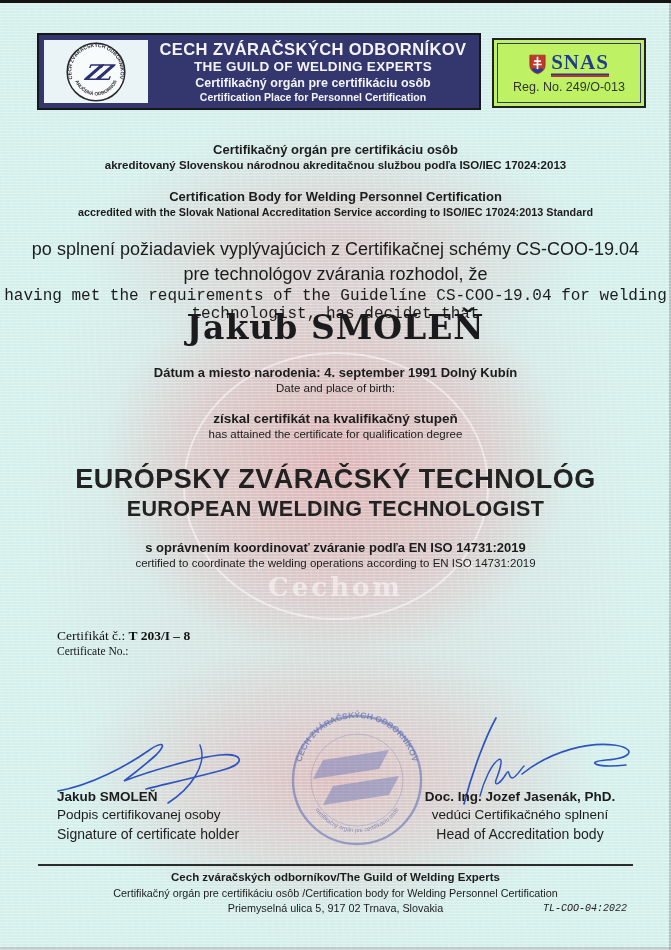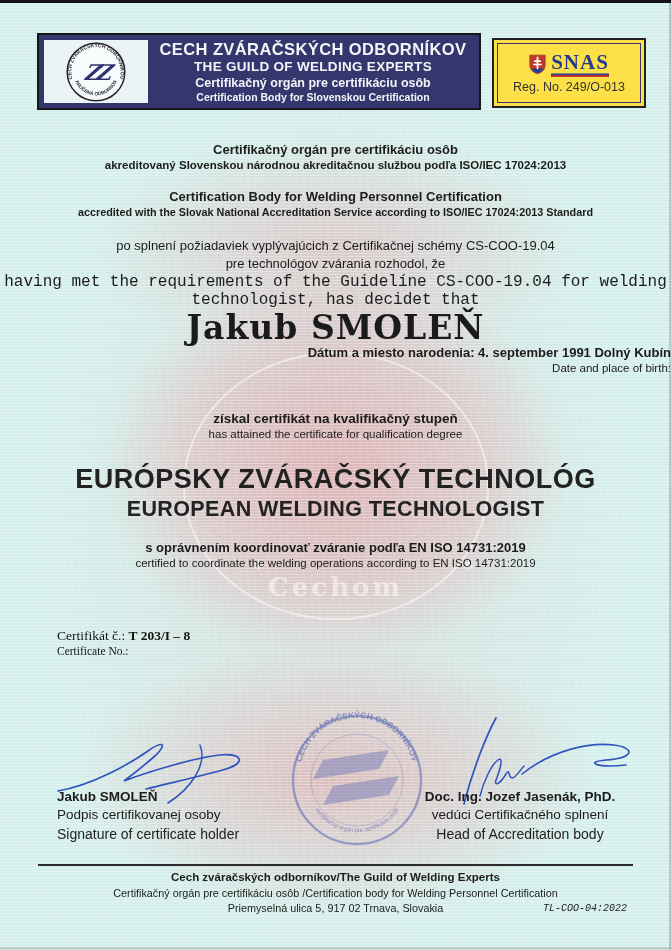--- a/index.html
+++ b/index.html
@@ -36,35 +36,35 @@
     background:#eaf4f6; display:flex; align-items:center; justify-content:center; }
   .hdr-text { position:absolute; left:112px; top:3px; right:4px; bottom:3px;
     display:flex; flex-direction:column; align-items:center; justify-content:center;
     color:#f4f4f8; text-align:center; line-height:1.22; }
   .hdr-l1 { font-size:16.5px; font-weight:bold; letter-spacing:.4px; }
   .hdr-l2 { font-size:13.5px; font-weight:bold; letter-spacing:.3px; }
   .hdr-l3 { font-size:12.5px; font-weight:bold; }
   .hdr-l4 { font-size:10.5px; font-weight:bold; }
 
   .snas-box { position:absolute; left:492px; top:38px; width:154px; height:70px;
-    background:#fde047; border:2px solid #222; padding:3px; }
+    background:#bef264; border:2px solid #222; padding:3px; }
   .snas-inner { width:100%; height:100%; border:1px solid #34376e;
     display:flex; flex-direction:column; align-items:center; justify-content:center; gap:3px; }
   .snas-row { display:flex; align-items:center; gap:5px; }
   .snas-word { font-family:"Liberation Serif", serif; font-weight:bold; font-size:21px;
     color:#223a8f; letter-spacing:1px; line-height:1;
     border-bottom:2px solid #c23131; padding-bottom:2px; box-shadow:0 -1.5px 0 #223a8f inset; }
   .snas-reg { font-size:12.5px; color:#333; }
 
   .center { position:absolute; left:0; width:100%; text-align:center; }
   .b { font-weight:bold; }
   .sans-13b { font-size:13px; font-weight:bold; line-height:1.35; }
   .sans-115b { font-size:11.5px; font-weight:bold; }
   .sans-108b { font-size:10.8px; font-weight:bold; }
-  .sans-125 { font-size:13px; line-height:1.4; }
+  .sans-125 { font-size:18px; line-height:1.4; }
   .sans-108 { font-size:16px;font-family:Liberation Mono, monospace; }
   .sans-115 { font-size:11.5px; }
 
   .holder-name { font-family:"DejaVu Serif", serif; font-weight:bold; font-size:33px;
     letter-spacing:1px; color:#1b1b1e; }
   .title-sk { font-size:27px; font-weight:bold; letter-spacing:.5px; color:#222; }
   .title-en { font-size:21.5px; font-weight:bold; letter-spacing:.4px; color:#222; }
 
   .serif { font-family:"Liberation Serif", serif; color:#141414; }
   .row-validity { position:absolute; left:57px; top:628px; width:573px; display:flex; }
@@ -118,21 +118,21 @@
         <text font-size="8" font-weight="bold" fill="#2f2f36" font-family="Liberation Sans, sans-serif">
           <textPath href="#lg-bot" startOffset="50%" text-anchor="middle">ZARUČENÁ ODBORNOSŤ</textPath>
         </text>
         <text transform="translate(50,63) skewX(-12)" x="0" y="0" text-anchor="middle" font-size="36" font-weight="bold" font-style="italic" letter-spacing="-7" fill="#2e3170" font-family="DejaVu Serif, serif">ZZ</text>
       </svg>
     </div>
     <div class="hdr-text">
       <div class="hdr-l1">CECH ZVÁRAČSKÝCH ODBORNÍKOV</div>
       <div class="hdr-l2">THE GUILD OF WELDING EXPERTS</div>
       <div class="hdr-l3">Certifikačný orgán pre certifikáciu osôb</div>
-      <div class="hdr-l4">Certification Body for Slovenskou Certification</div>
+      <div class="hdr-l4">Certification Place for Personnel Certification</div>
     </div>
   </div>
 
   <div class="snas-box">
     <div class="snas-inner">
       <div class="snas-row">
         <svg width="17" height="21" viewBox="0 0 20 24">
           <path d="M1,1 h18 v12 q0,7 -9,10 q-9,-3 -9,-10 z" fill="#c0392b" stroke="#8c2a20" stroke-width="0.8"></path>
           <path d="M9,3 h2 v4 h3 v2 h-3 v2 h4 v2 h-4 v5 h-2 v-5 h-4 v-2 h4 v-2 h-3 v-2 h3 z" fill="#fff"></path>
           <path d="M3,18 q3,-3 7,0 q4,-3 7,0 q-3,4 -7,4 q-4,0 -7,-4 z" fill="#27408b"></path>
@@ -153,21 +153,21 @@
   </div>
 
   <div class="center" style="top:237px;">
     <div class="sans-125">po splnení požiadaviek vyplývajúcich z Certifikačnej schémy CS-COO-19.04</div>
     <div class="sans-125">pre technológov zvárania rozhodol, že</div>
     <div class="sans-108">having met the requirements of the Guidelíne CS-COO-19.04 for welding technologist, has decidet that</div>
   </div>
 
   <div class="center holder-name" style="top:308px;">Jakub SMOLEŇ</div>
 
-  <div class="center" style="top:344px;text-align:right;">
+  <div class="center" style="top:364px;">
     <div class="sans-13b">Dátum a miesto narodenia: 4. september 1991 Dolný Kubín</div>
     <div class="sans-115">Date and place of birth:</div>
   </div>
   <div class="center" style="top:410px;">
     <div class="sans-13b" style="font-size:13.5px;">získal certifikát na kvalifikačný stupeň</div>
     <div class="sans-115">has attained the certificate for qualification degree</div>
   </div>
 
   <div class="center title-sk" style="top:464px;">EURÓPSKY ZVÁRAČSKÝ TECHNOLÓG</div>
   <div class="center title-en" style="top:497px;">EUROPEAN WELDING TECHNOLOGIST</div>

